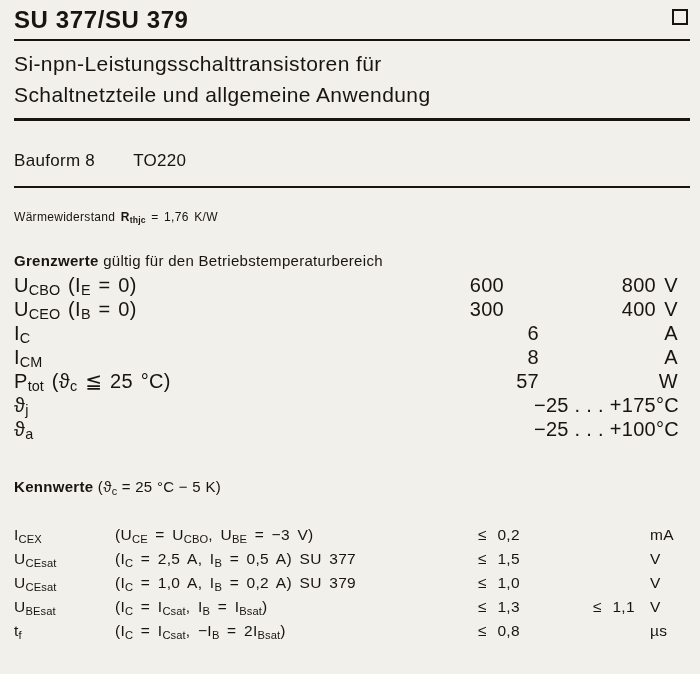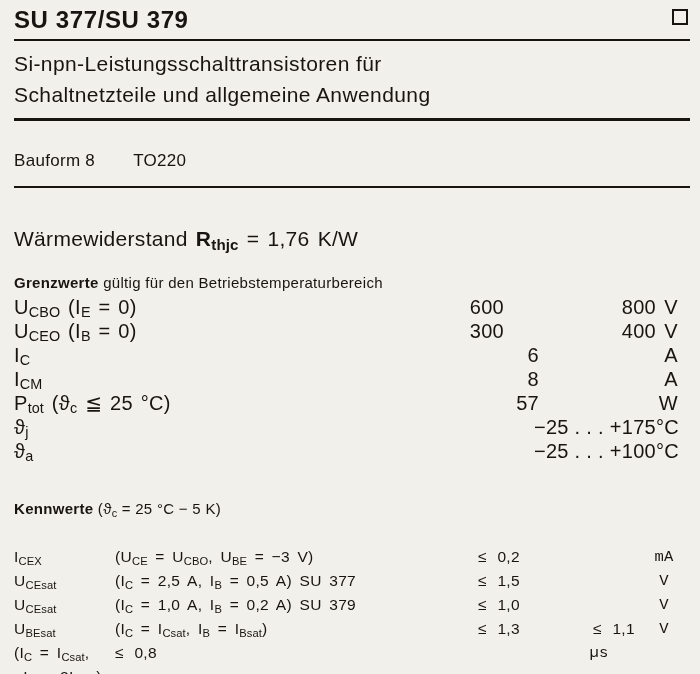--- a/index.html
+++ b/index.html
@@ -18,21 +18,21 @@
 
   .rule  { border: 0; border-top: 2px solid var(--ink, #171411); margin-top: 5px; }
   .rule.thick { border-top-width: 3.5px; margin-top: 8px; }
   .rule.mid { margin-top: 15px; }
 
   .subtitle { font-size: 21px; line-height: 31px; margin-top: 7px; font-weight: 400; letter-spacing: 0.4px; }
 
   .bauform { margin-top: 30px; font-size: 17px; line-height: 20px; }
   .bauform .pkg { margin-left: 33px; }
 
-  .thermal { margin-top: 41px; font-size: 21px; line-height: 20px; word-spacing: 2px; }
+  .thermal { margin-top: 19px; font-size: 12px; line-height: 20px; word-spacing: 2px; }
 
   sub { font-size: 0.72em; line-height: 0; position: relative; top: 0.24em; vertical-align: baseline; letter-spacing: 0.1px; }
   .b { font-weight: 700; }
 
   .gw-heading { margin-top: 24px; font-size: 15px; line-height: 20px; }
   .kw-heading { margin-top: 36px; font-size: 15px; line-height: 20px; }
 
   .gw-cols { display: grid; grid-template-columns: 400px 90px 152px 1fr; margin-top: 10px; font-size: 15px; line-height: 18px; }
   .gw-cols .c377, .gw-cols .c379 { text-align: right; padding-right: 12px; }
 
@@ -42,21 +42,21 @@
   .gw-v377 { grid-column: 2; text-align: right; }
   .gw-v379 { grid-column: 3; text-align: right; white-space: pre; }
   .gw-spanval { grid-column: 2 / 4; text-align: right; padding-right: 117px; }
   .gw-unit { grid-column: 4; text-align: right; padding-right: 12px; }
 
   .kw-table { margin-top: 26px; }
   .kw-row { display: grid; grid-template-columns: 101px 363px 82px 90px 1fr; line-height: 24px; font-size: 15.5px; }
   .kw-cond { word-spacing: 3px; }
   .kw-lim1 { word-spacing: 6px; white-space: pre; }
   .kw-lim2 { padding-left: 33px; word-spacing: 6px; white-space: pre; }
-  .kw-unit { text-align: center; padding-right: 12px; font-family: Liberation Mono, monospace; }
+  .kw-unit { text-align: left; padding-right: 12px; }
 </style>
 </head>
 <body>
 
 <div class="page">
 
   <h1 class="title">SU 377/SU 379</h1>
   <div class="corner-box"></div>
 
   <div class="rule"></div>
@@ -158,20 +158,21 @@
 
     <div class="kw-row">
       <span class="kw-sym"><span>U</span><sub>BEsat</sub></span>
       <span class="kw-cond"><span>(I</span><sub>C</sub><span> = I</span><sub>Csat</sub><span>, I</span><sub>B</sub><span> = I</span><sub>Bsat</sub><span>)</span></span>
       <span class="kw-lim1">≤ 1,3</span>
       <span class="kw-lim2">≤ 1,1</span>
       <span class="kw-unit">V</span>
     </div>
 
     <div class="kw-row">
+      <span class="kw-sym"><span>t</span><sub>f</sub></span>
       <span class="kw-cond"><span>(I</span><sub>C</sub><span> = I</span><sub>Csat</sub><span>, −I</span><sub>B</sub><span> = 2I</span><sub>Bsat</sub><span>)</span></span>
       <span class="kw-lim1">≤ 0,8</span>
       <span class="kw-lim2"></span>
       <span class="kw-unit">µs</span>
     </div>
 
   </div>
 
 </div>
 

